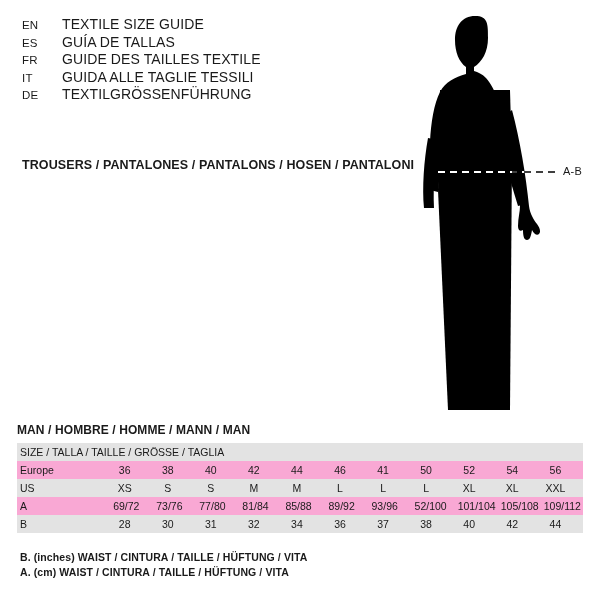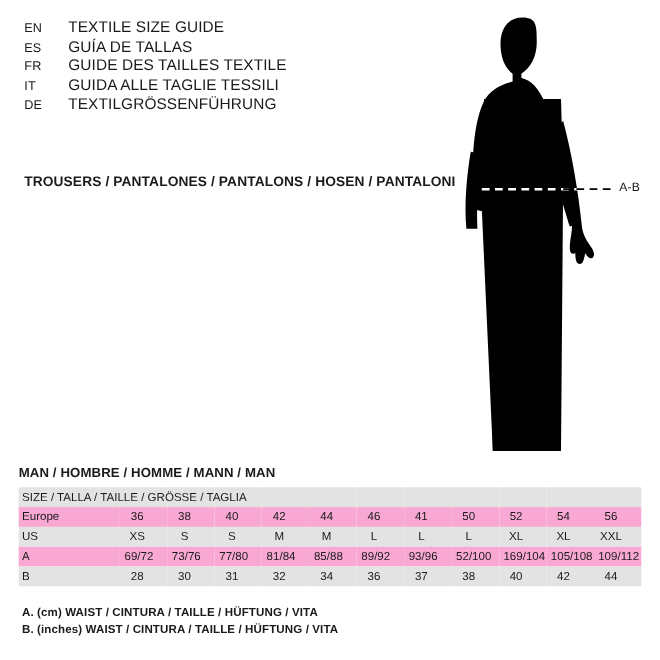--- a/index.html
+++ b/index.html
@@ -226,21 +226,21 @@
         <tr class="plain">
           <td class="rowlabel">A</td>
           <td>69/72</td>
           <td>73/76</td>
           <td>77/80</td>
           <td>81/84</td>
           <td>85/88</td>
           <td>89/92</td>
           <td>93/96</td>
           <td>52/100</td>
-          <td>169/104</td>
+          <td>101/104</td>
           <td>105/108</td>
           <td>109/112</td>
         </tr>
         <tr class="shaded">
           <td class="rowlabel">B</td>
           <td>28</td>
           <td>30</td>
           <td>31</td>
           <td>32</td>
           <td>34</td>
@@ -249,17 +249,17 @@
           <td>38</td>
           <td>40</td>
           <td>42</td>
           <td>44</td>
         </tr>
       </tbody>
     </table>
   </div>
 
   <div class="notes">
+    <div class="note">B. (inches) WAIST / CINTURA / TAILLE / HÜFTUNG / VITA</div>
     <div class="note">A. (cm) WAIST / CINTURA / TAILLE / HÜFTUNG / VITA</div>
-    <div class="note">B. (inches) WAIST / CINTURA / TAILLE / HÜFTUNG / VITA</div>
   </div>
 
 </div>
 
 </body></html>

